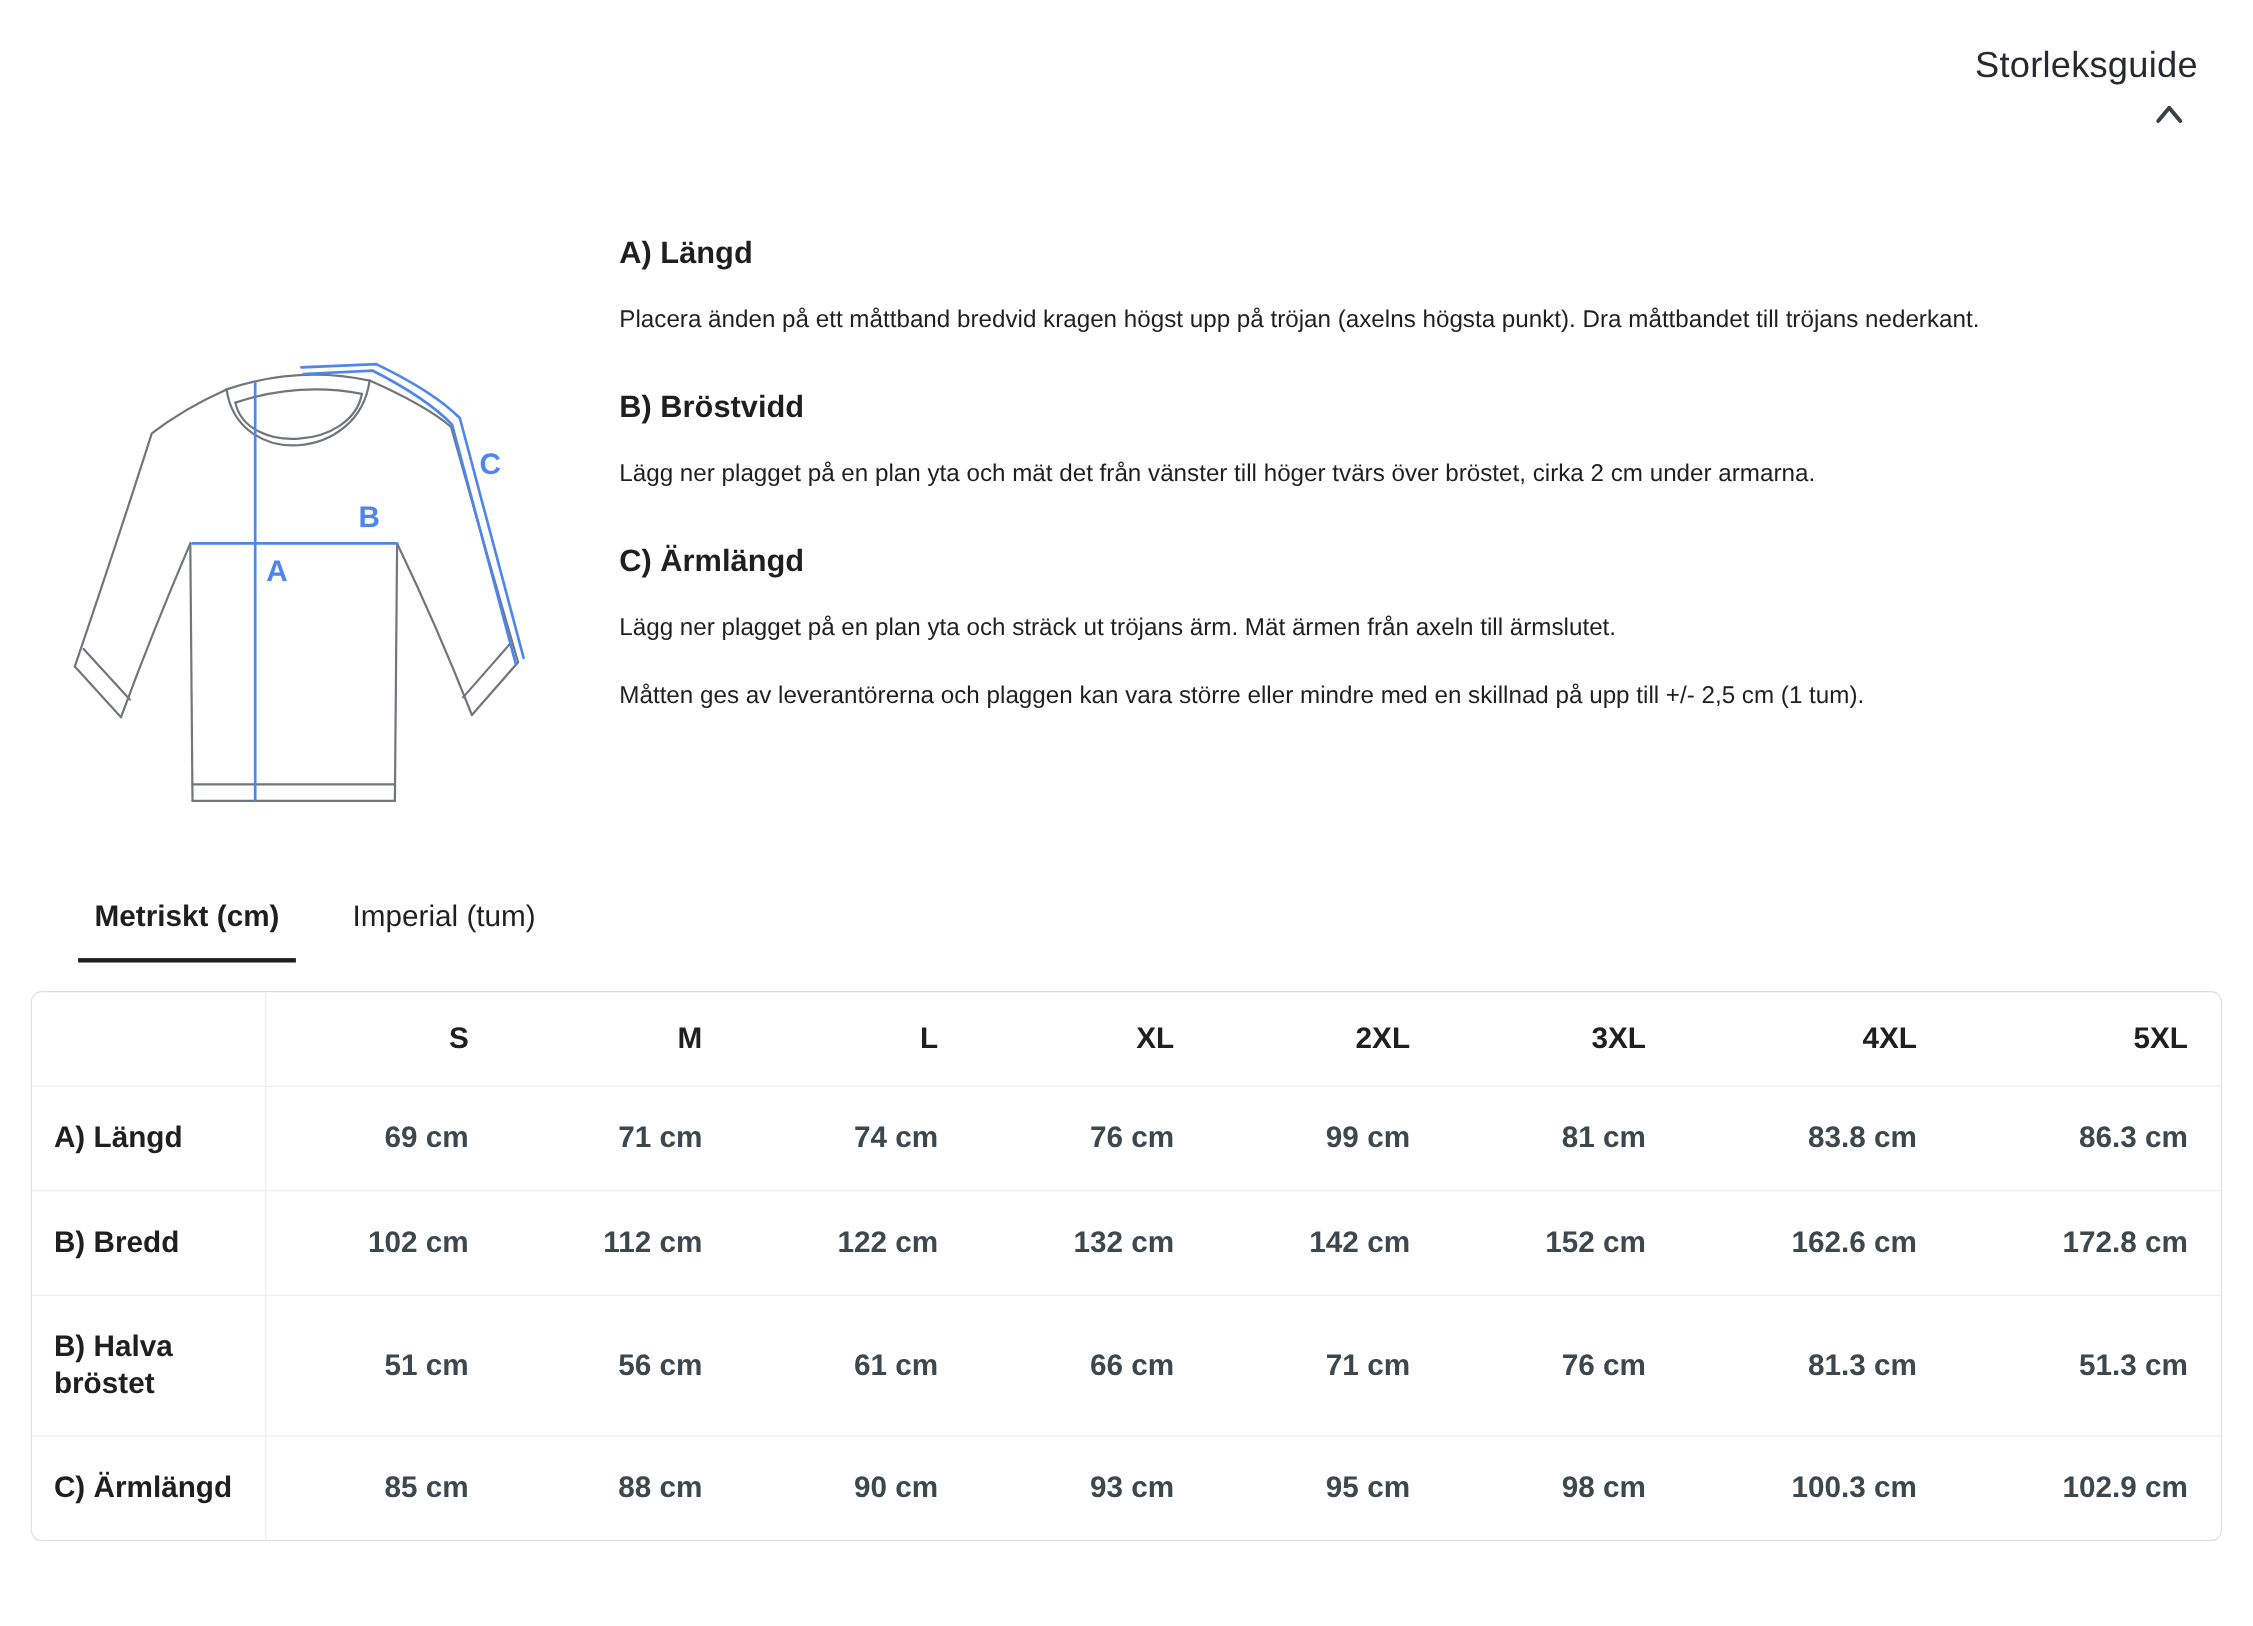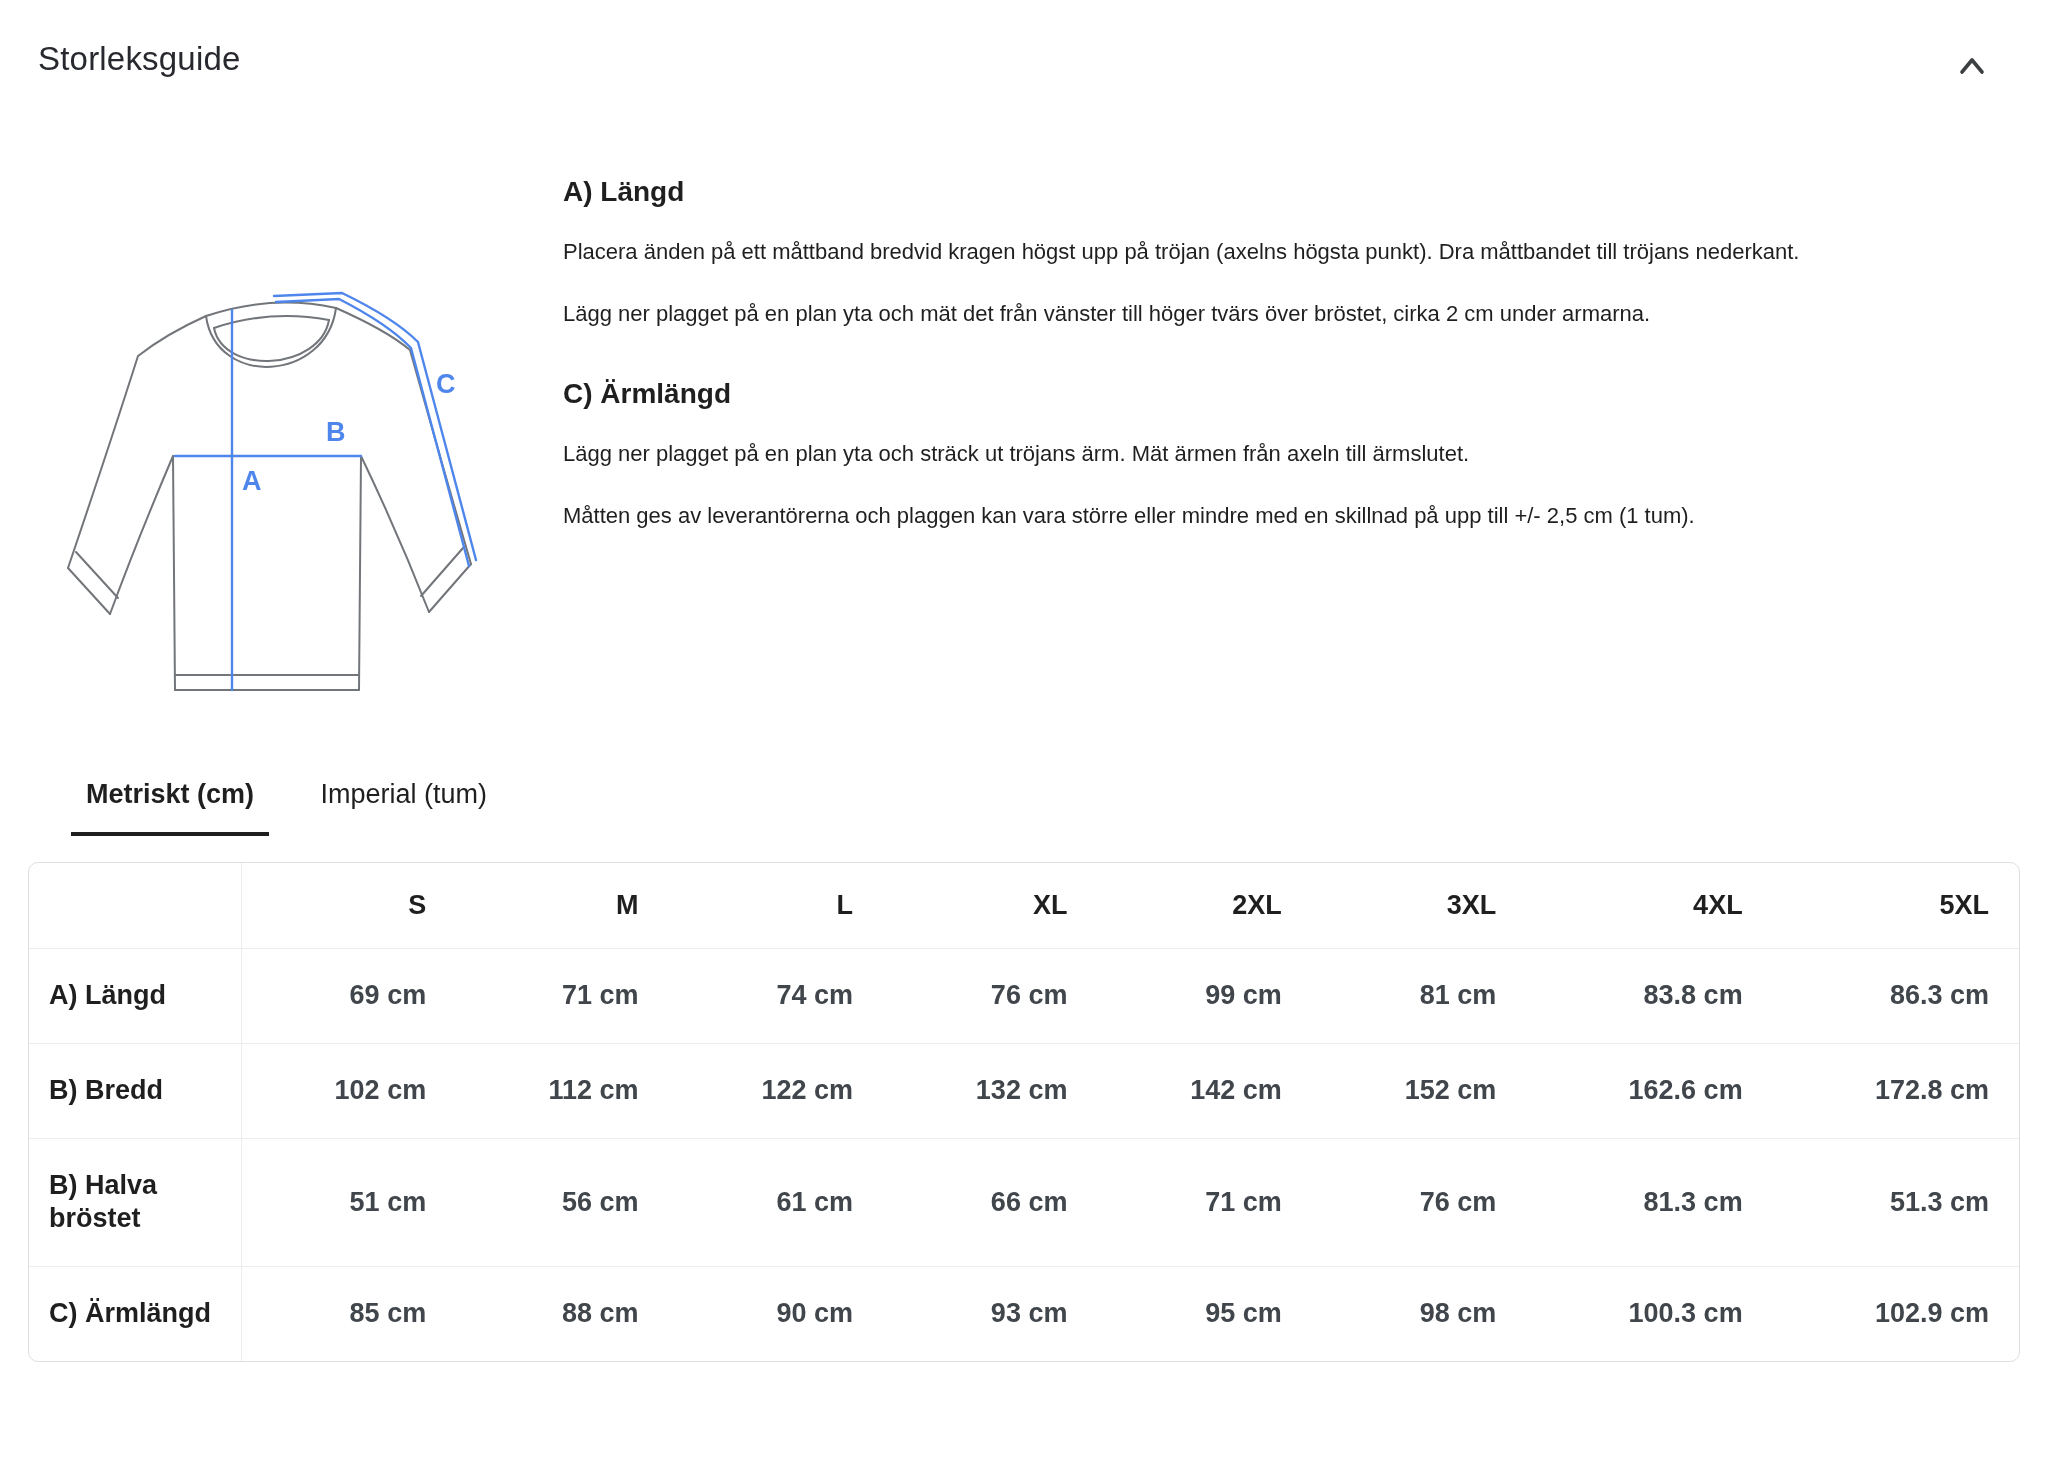--- a/index.html
+++ b/index.html
@@ -10,21 +10,21 @@
     --border-outer:#dcdfe3;
     --tab-underline:#1f1f1f;
   }
   *{box-sizing:border-box;}
   html,body{margin:0;padding:0;background:#fff;}
   body{
     width:2048px;height:1478px;position:relative;overflow:hidden;
     font-family:"Liberation Sans","DejaVu Sans",sans-serif;
     color:var(--text-primary);
   }
-  .topbar{display:flex;justify-content:space-between;align-items:flex-start;padding:40px 50px 0 38px;}
+  .topbar{display:flex;justify-content:space-between;align-items:flex-end;padding:40px 50px 0 38px;flex-direction:column;}
   .page-title{font-size:33px;font-weight:400;margin:0;color:#27292e;letter-spacing:.2px;}
   .collapse-btn{background:none;border:none;padding:4px;margin-top:2px;cursor:pointer;line-height:0;}
 
   .content{display:flex;padding:0 40px 0 38px;}
   .diagram-col{width:525px;flex:none;padding-top:148px;}
   .text-col{width:1350px;padding-top:86px;}
   .text-col h2{font-size:28px;font-weight:700;margin:46px 0 0;}
   .text-col h2.first{margin-top:0;}
   .text-col p{font-size:22px;line-height:1.64;margin:26px 0 0;color:var(--text-primary);}
 
@@ -86,20 +86,21 @@
 
       <text class="blue-label" x="204" y="252">A</text>
       <text class="blue-label" x="288" y="203">B</text>
       <text class="blue-label" x="398" y="155">C</text>
     </svg>
   </div>
 
   <div class="text-col">
     <h2 class="first">A) Längd</h2>
     <p>Placera änden på ett måttband bredvid kragen högst upp på tröjan (axelns högsta punkt). Dra måttbandet till tröjans nederkant.</p>
+    <h2>B) Bröstvidd</h2>
     <p>Lägg ner plagget på en plan yta och mät det från vänster till höger tvärs över bröstet, cirka 2 cm under armarna.</p>
     <h2>C) Ärmlängd</h2>
     <p>Lägg ner plagget på en plan yta och sträck ut tröjans ärm. Mät ärmen från axeln till ärmslutet.</p>
     <p>Måtten ges av leverantörerna och plaggen kan vara större eller mindre med en skillnad på upp till +/- 2,5 cm (1 tum).</p>
   </div>
 </section>
 
 <nav class="tabs">
   <button class="tab active">Metriskt (cm)</button>
   <button class="tab">Imperial (tum)</button>

